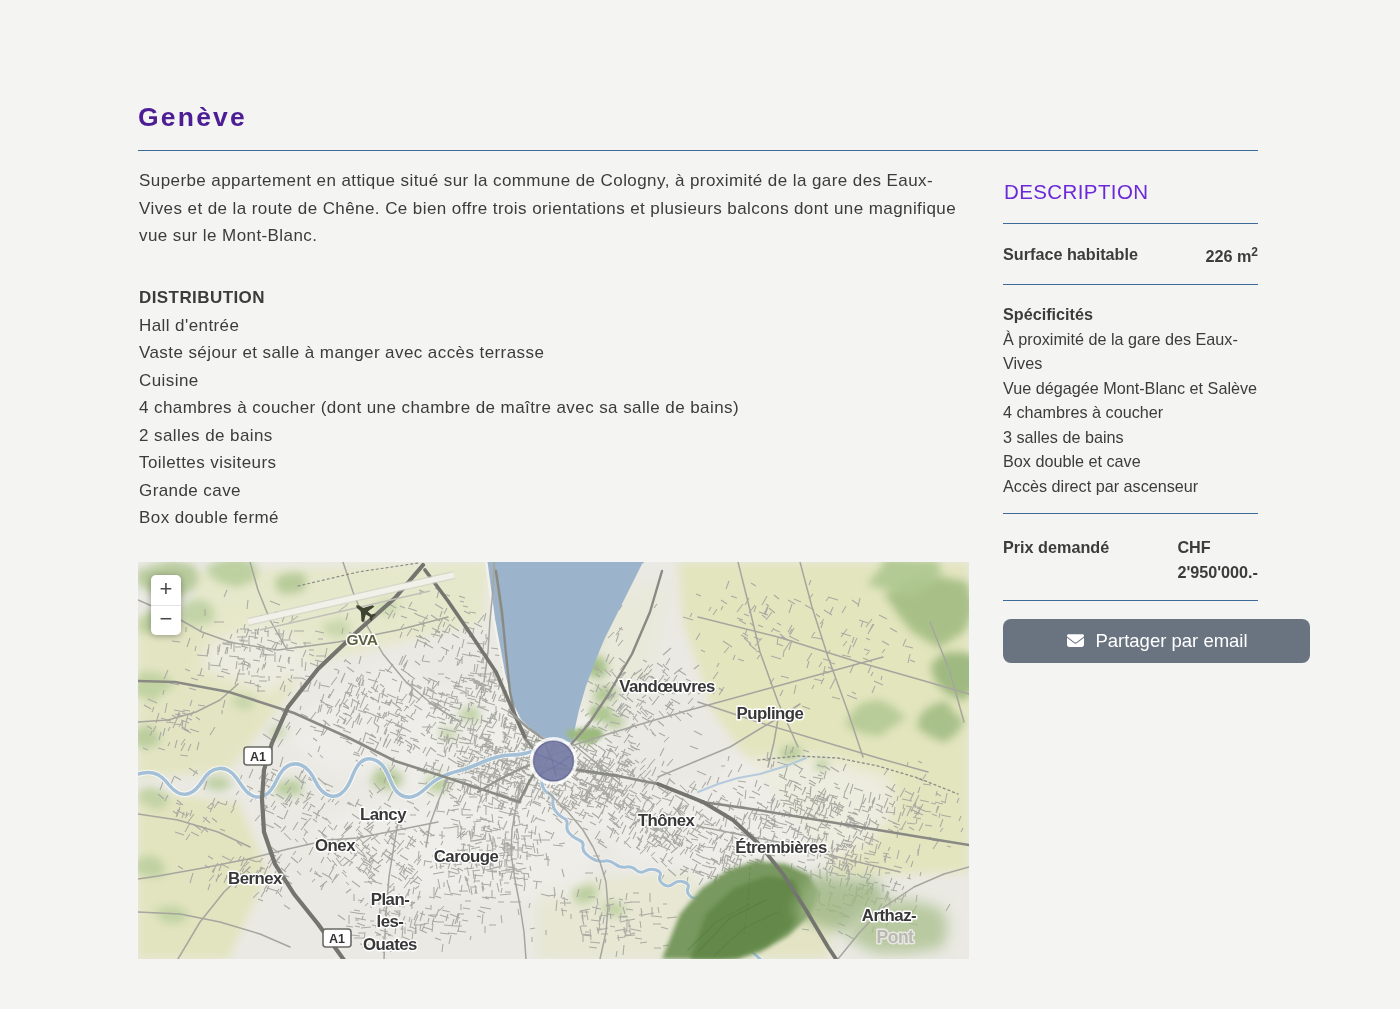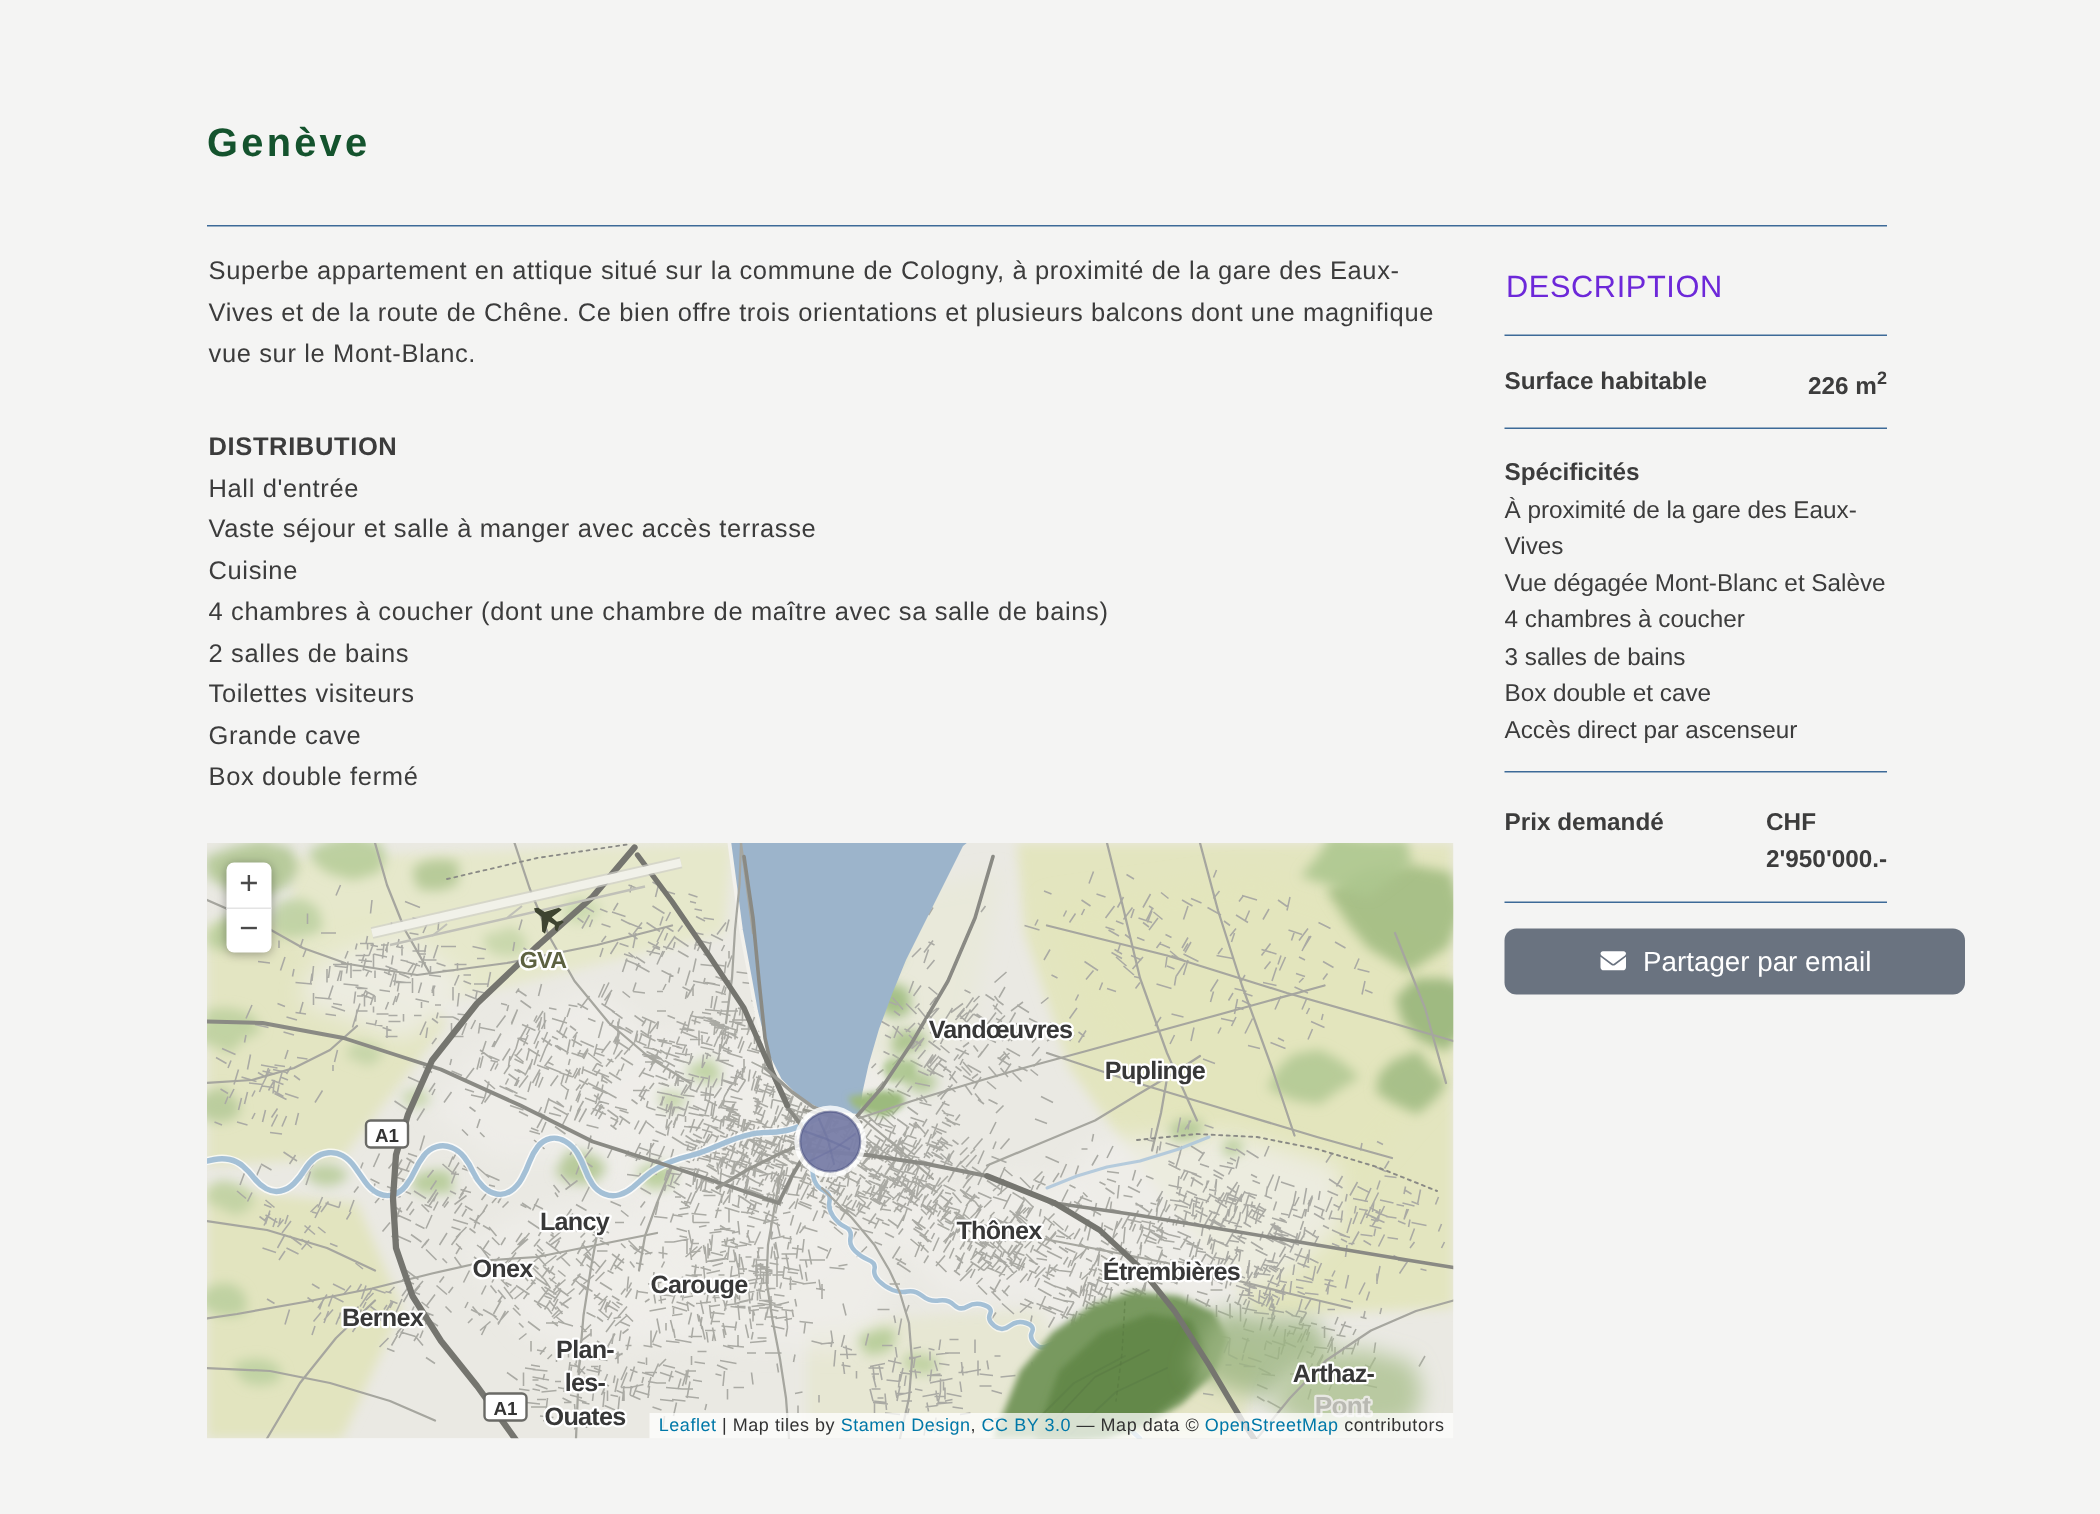--- a/index.html
+++ b/index.html
@@ -1,18 +1,18 @@
 <!DOCTYPE html>
 <html lang="fr"><head><meta charset="utf-8"><title>Appartement en attique</title>
 <style>
 * { margin:0; padding:0; box-sizing:border-box; }
 html,body { width:1400px; height:1009px; background:#f4f4f3; font-family:"Liberation Sans", sans-serif; color:#3c3c3c; overflow:hidden; }
 #page { position:relative; width:1400px; height:1009px; }
 h1 { position:absolute; left:137px; top:39px; font-size:38px; line-height:39px; font-weight:bold; color:#363636; letter-spacing:2.2px; }
-h2 { position:absolute; left:138px; top:82px; font-size:26.5px; line-height:27px; font-weight:bold; color:#14532d; letter-spacing:2.2px; }
+h2 { position:absolute; left:138px; top:104px; font-size:26.5px; line-height:27px; font-weight:bold; color:#4c1d95; letter-spacing:2.2px; }
 .hr { position:absolute; left:138px; top:150px; width:1120px; border-top:1px solid #3d6a98; }
 .body { font-size:17px; line-height:27.5px; letter-spacing:0.42px; }
 #intro { position:absolute; left:139px; top:167px; width:860px; }
 #dist  { position:absolute; left:139px; top:284px; width:860px; }
 #dist b { font-weight:bold; }
 #mapbox { position:absolute; left:138px; top:562px; width:831px; height:397px; overflow:hidden; }
 #zctl { position:absolute; left:13px; top:13px; width:30px; background:#fff; border-radius:5px; box-shadow:0 1px 7px rgba(0,0,0,0.35); z-index:5; }
 #zctl .zb { width:30px; height:30px; text-align:center; font-size:22px; line-height:28px; color:#4a4a4a; }
 #zctl .zb.minus { border-top:1px solid #e4e4e4; line-height:26px; }
 #attr { position:absolute; right:0; bottom:0; background:rgba(255,255,255,0.75); font-size:12px; line-height:17.5px; padding:0 6px; color:#333; z-index:5; white-space:nowrap; letter-spacing:0.35px; }
@@ -218,21 +218,20 @@
         <text x="252" y="388" font-family="Liberation Sans, sans-serif" font-size="16.8" font-weight="bold" letter-spacing="-0.5" fill="#383838" text-anchor="middle" opacity="1.0" style="paint-order:stroke;stroke:#ffffff;stroke-width:3px;stroke-linejoin:round">Ouates</text>
         <text x="528" y="264" font-family="Liberation Sans, sans-serif" font-size="16.8" font-weight="bold" letter-spacing="-0.5" fill="#383838" text-anchor="middle" opacity="1.0" style="paint-order:stroke;stroke:#ffffff;stroke-width:3px;stroke-linejoin:round">Thônex</text>
         <text x="643" y="291" font-family="Liberation Sans, sans-serif" font-size="16.8" font-weight="bold" letter-spacing="-0.5" fill="#383838" text-anchor="middle" opacity="1.0" style="paint-order:stroke;stroke:#ffffff;stroke-width:3px;stroke-linejoin:round">Étrembières</text>
         <text x="751" y="359" font-family="Liberation Sans, sans-serif" font-size="16.8" font-weight="bold" letter-spacing="-0.5" fill="#383838" text-anchor="middle" opacity="1.0" style="paint-order:stroke;stroke:#ffffff;stroke-width:3px;stroke-linejoin:round">Arthaz-</text>
         <text x="757" y="381" font-family="Liberation Sans, sans-serif" font-size="17.5" font-weight="bold" letter-spacing="-0.5" fill="#b9b9b2" text-anchor="middle" opacity="1.0" style="paint-order:stroke;stroke:#e8e8e2;stroke-width:3px;stroke-linejoin:round">Pont</text>
       </svg>
 <div id="zctl">
         <div class="zb">+</div>
         <div class="zb minus">−</div>
       </div>
-<div id="attr"><a>Leaflet</a> | Map tiles by <a>Stamen Design</a>, <a>CC BY 3.0</a> — Map data © <a>OpenStreetMap</a> contributors</div>
 </div>
 <div id="right">
 <div class="desc-h">DESCRIPTION</div>
 <div class="rline" style="margin-top:20px"></div>
 <div class="row" style="margin-top:21px">
         <b>Surface habitable</b>
         <span>226 m<sup>2</sup></span>
       </div>
 <div class="rline" style="margin-top:18px"></div>
 <div class="spec" style="margin-top:17px"><b>Spécificités</b><br>À proximité de la gare des Eaux-<br>Vives<br>Vue dégagée Mont-Blanc et Salève<br>4 chambres à coucher<br>3 salles de bains<br>Box double et cave<br>Accès direct par ascenseur</div>

